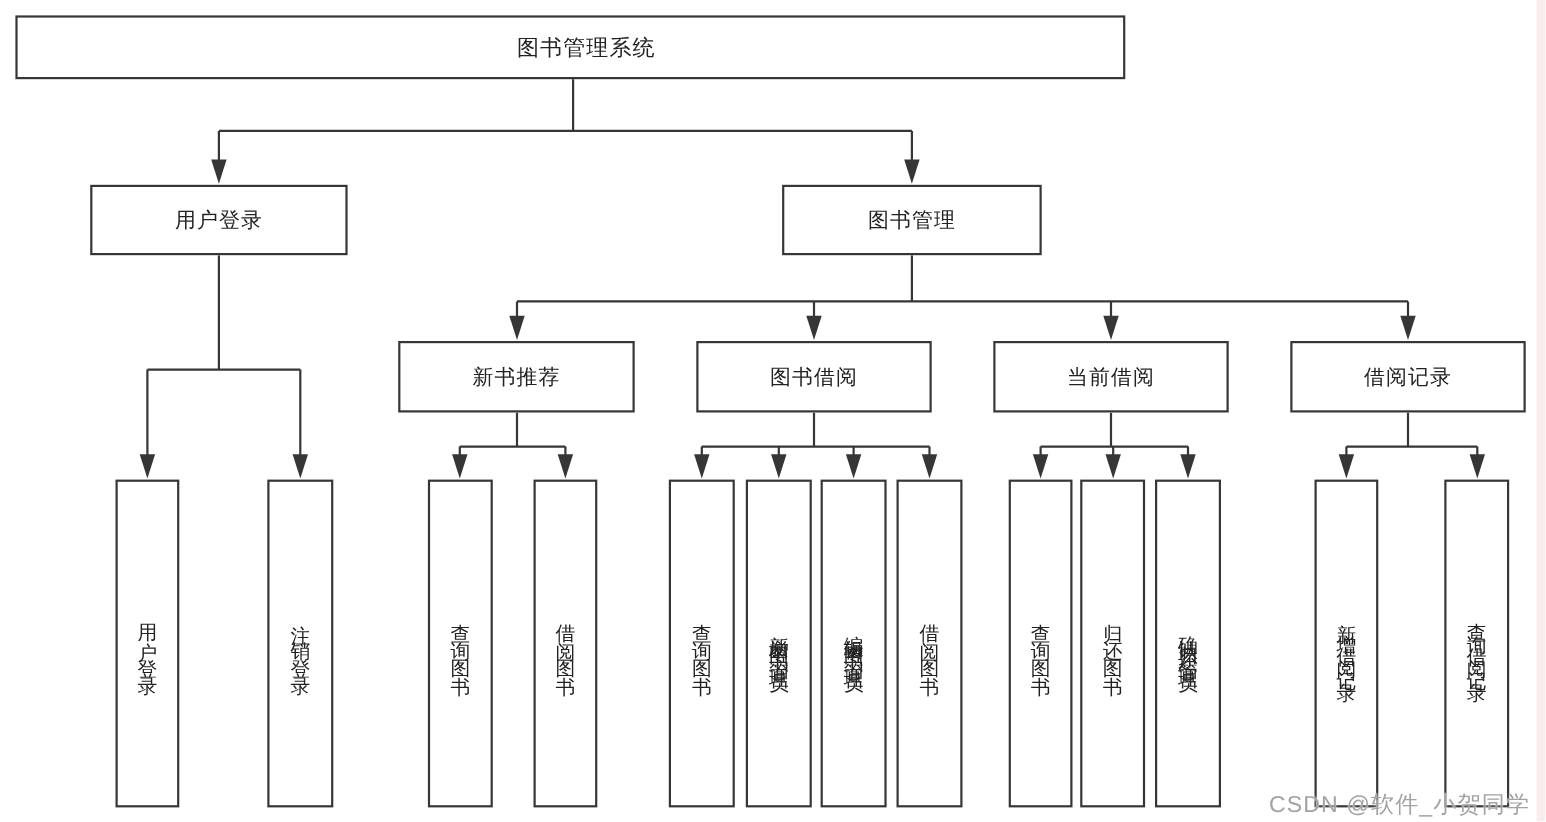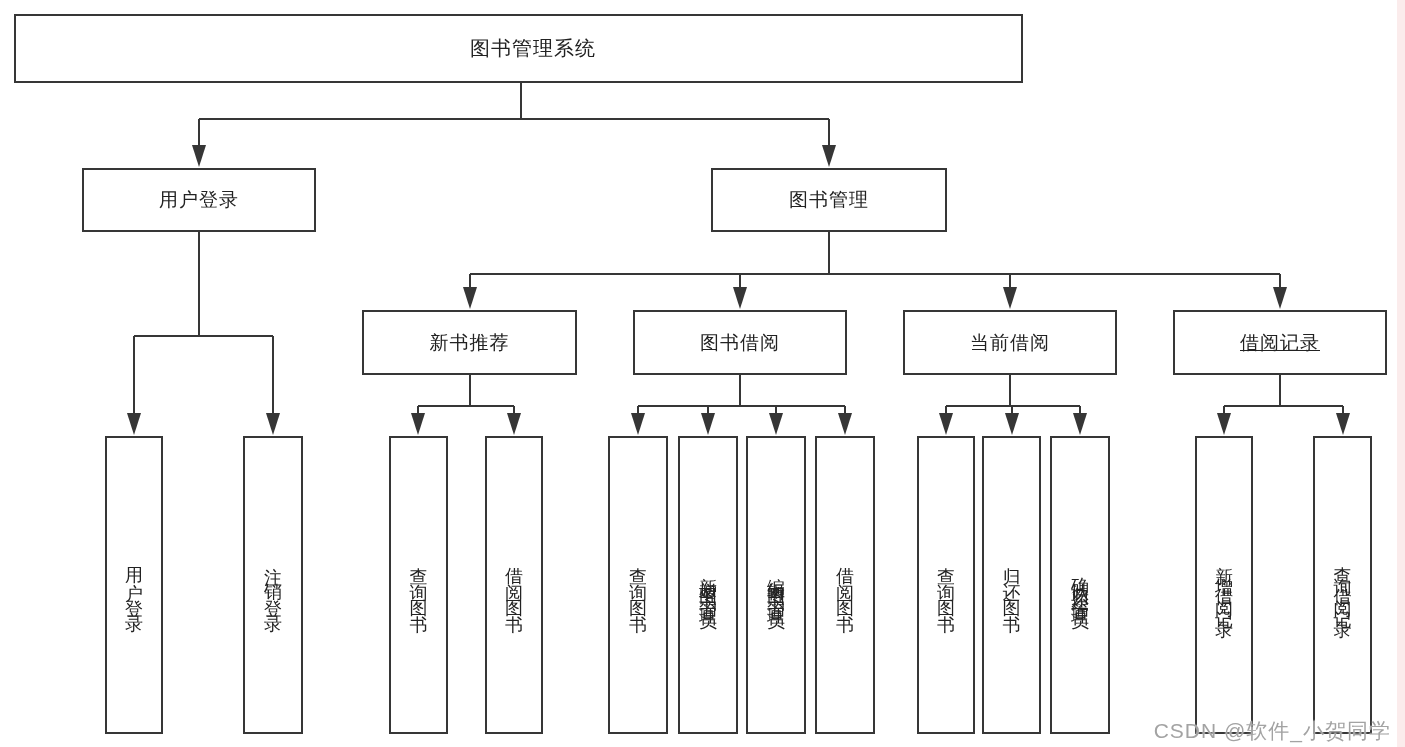--- a/index.html
+++ b/index.html
@@ -101,41 +101,41 @@
       <polygon points="769,413 783,413 776,435"></polygon>
       <polygon points="838,413 852,413 845,435"></polygon>
       <polygon points="939,413 953,413 946,435"></polygon>
       <polygon points="1005,413 1019,413 1012,435"></polygon>
       <polygon points="1073,413 1087,413 1080,435"></polygon>
       <polygon points="1217,413 1231,413 1224,435"></polygon>
       <polygon points="1336,413 1350,413 1343,435"></polygon>
     </g>
   </svg>
 
-  <div class="box h root" style="left:14px; top:14px; width:1009px; height:69px;padding-left:29px;">
+  <div class="box h root" style="left:14px; top:14px; width:1009px; height:58px;padding-left:29px;">
     <span>图书管理系统</span>
   </div>
 
   <div class="box h" style="left:82px; top:168px; width:234px; height:64px;">
     <span>用户登录</span>
   </div>
   <div class="box h" style="left:711px; top:168px; width:236px; height:64px;text-align:right;">
     <span>图书管理</span>
   </div>
 
   <div class="box h" style="left:362px; top:310px; width:215px; height:65px;font-family:Liberation Mono, monospace;">
     <span>新书推荐</span>
   </div>
   <div class="box h" style="left:903px; top:310px; width:214px; height:65px;">
     <span>当前借阅</span>
   </div>
   <div class="box h" style="left:633px; top:310px; width:214px; height:65px;">
     <span>图书借阅</span>
   </div>
-  <div class="box h" style="left:1173px; top:310px; width:214px; height:65px;text-decoration:underline;">
+  <div class="box h" style="left:1173px; top:310px; width:214px; height:65px;">
     <span>借阅记录</span>
   </div>
 
   <div class="box v v4" style="left:105px; top:436px; width:58px; height:298px;">
     <span>用户登录</span>
   </div>
   <div class="box v v4" style="left:243px; top:436px; width:60px; height:298px;">
     <span>注销登录</span>
   </div>
 

